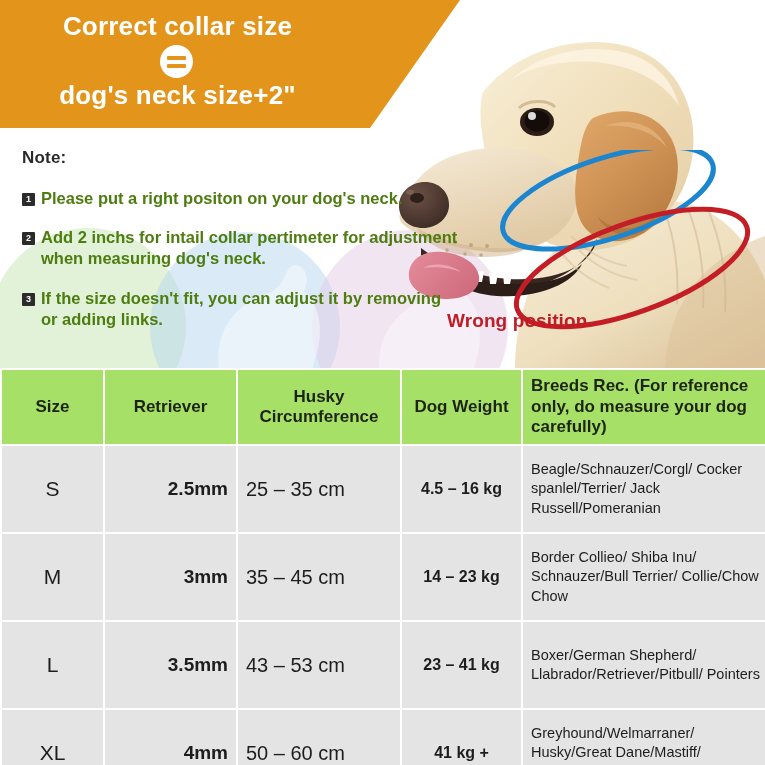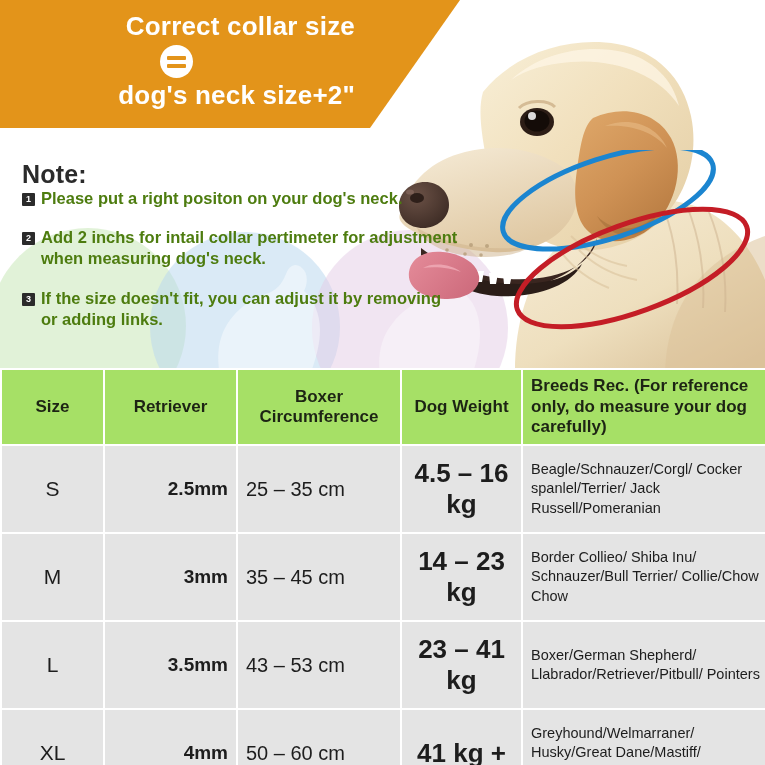--- a/index.html
+++ b/index.html
@@ -28,38 +28,38 @@
   
   #dog-photo{position:absolute;right:0;top:0;width:400px;height:372px;pointer-events:none;}
 
   
   #banner{
     position:absolute;left:0;top:0;width:460px;height:128px;
     background:#e3941a;
     clip-path:polygon(0 0, 460px 0, 370px 128px, 0 128px);
   }
   #banner-l1,#banner-l2{
-    position:absolute;left:0;width:355px;text-align:right;
+    position:absolute;left:0;width:355px;text-align:center;
     color:#ffffff;font-weight:bold;font-size:26px;line-height:1;
     letter-spacing:.2px;
   }
   #banner-l1{top:13px;}
   #banner-l2{top:82px;}
   #equals-badge{
     position:absolute;left:160px;top:45px;width:33px;height:33px;
     border-radius:50%;background:#ffffff;
   }
   #equals-badge .bar{position:absolute;left:7px;width:19px;height:3.5px;background:#e3941a;border-radius:1px;}
   #equals-badge .bar.b1{top:11px;}
   #equals-badge .bar.b2{top:19px;}
 
   
   #note-title{
-    position:absolute;left:22px;top:160px;
-    font-size:25px;font-weight:bold;color:#2b2b2b;letter-spacing:.2px;
+    position:absolute;left:22px;top:148px;
+    font-size:17px;font-weight:bold;color:#2b2b2b;letter-spacing:.2px;
   }
   .note-item{position:absolute;left:22px;display:flex;align-items:flex-start;}
   .note-num{
     flex:none;width:13px;height:13px;margin-top:5px;margin-right:6px;
     background:#2b2b2b;color:#ffffff;font-size:9px;line-height:13px;
     text-align:center;font-weight:bold;border-radius:1px;
   }
   .note-text{
     font-size:16.5px;font-weight:bold;color:#4d7c0f;line-height:1.26;
     max-width:420px;
@@ -99,21 +99,21 @@
   .c-neck{width:162px;}
   .c-weight{width:119px;}
   .c-breeds{width:252px;}
 
   th.h-size,th.h-thick,th.h-neck,th.h-weight{text-align:center;}
   th.h-breeds{text-align:left;font-size:15.5px;line-height:1.2;padding-left:10px;}
 
   td.v-size{text-align:center;font-size:21px;font-weight:normal;}
   td.v-thick{text-align:right;font-size:19px;font-weight:bold;}
   td.v-neck{font-size:20px;font-weight:normal;}
-  td.v-weight{text-align:center;font-size:26px;font-weight:bold;}
+  td.v-weight{text-align:center;font-size:16px;font-weight:bold;}
   td.v-breeds{text-align:left;font-size:14.5px;line-height:1.32;padding-left:10px;font-weight:normal;}
 </style>
 </head>
 <body>
 
 <div id="page">
 
   <div class="wm" id="wm-green"></div>
   <div class="wm" id="wm-blue"></div>
   <div class="wm" id="wm-pink"></div>
@@ -258,36 +258,37 @@
   </div>
   <div class="note-item" id="note-2">
     <span class="note-num">2</span>
     <span class="note-text">Add 2 inchs for intail collar pertimeter for adjustment when measuring dog's neck.</span>
   </div>
   <div class="note-item" id="note-3">
     <span class="note-num">3</span>
     <span class="note-text">If the size doesn't fit, you can adjust it by removing or adding links.</span>
   </div>
 
+  <div id="label-wrong">Wrong position</div>
 
   <div id="wm-petco">Pet &amp; Co</div>
 
   <table id="size-table">
     <colgroup>
       <col class="c-size">
         <col class="c-thick">
         <col class="c-neck">
         <col class="c-weight">
         <col class="c-breeds">
     </colgroup>
     <thead>
       <tr>
         <th class="h-size">Size</th>
         <th class="h-thick">Retriever</th>
-        <th class="h-neck">Boxer Circumference</th>
+        <th class="h-neck">Husky Circumference</th>
         <th class="h-weight">Dog Weight</th>
         <th class="h-breeds">Breeds Rec. (For reference only, do measure your dog carefully)</th>
       </tr>
     </thead>
     <tbody>
       <tr>
         <td class="v-size">S</td>
         <td class="v-thick">2.5mm</td>
         <td class="v-neck">25 – 35 cm</td>
         <td class="v-weight">4.5 – 16 kg</td>

